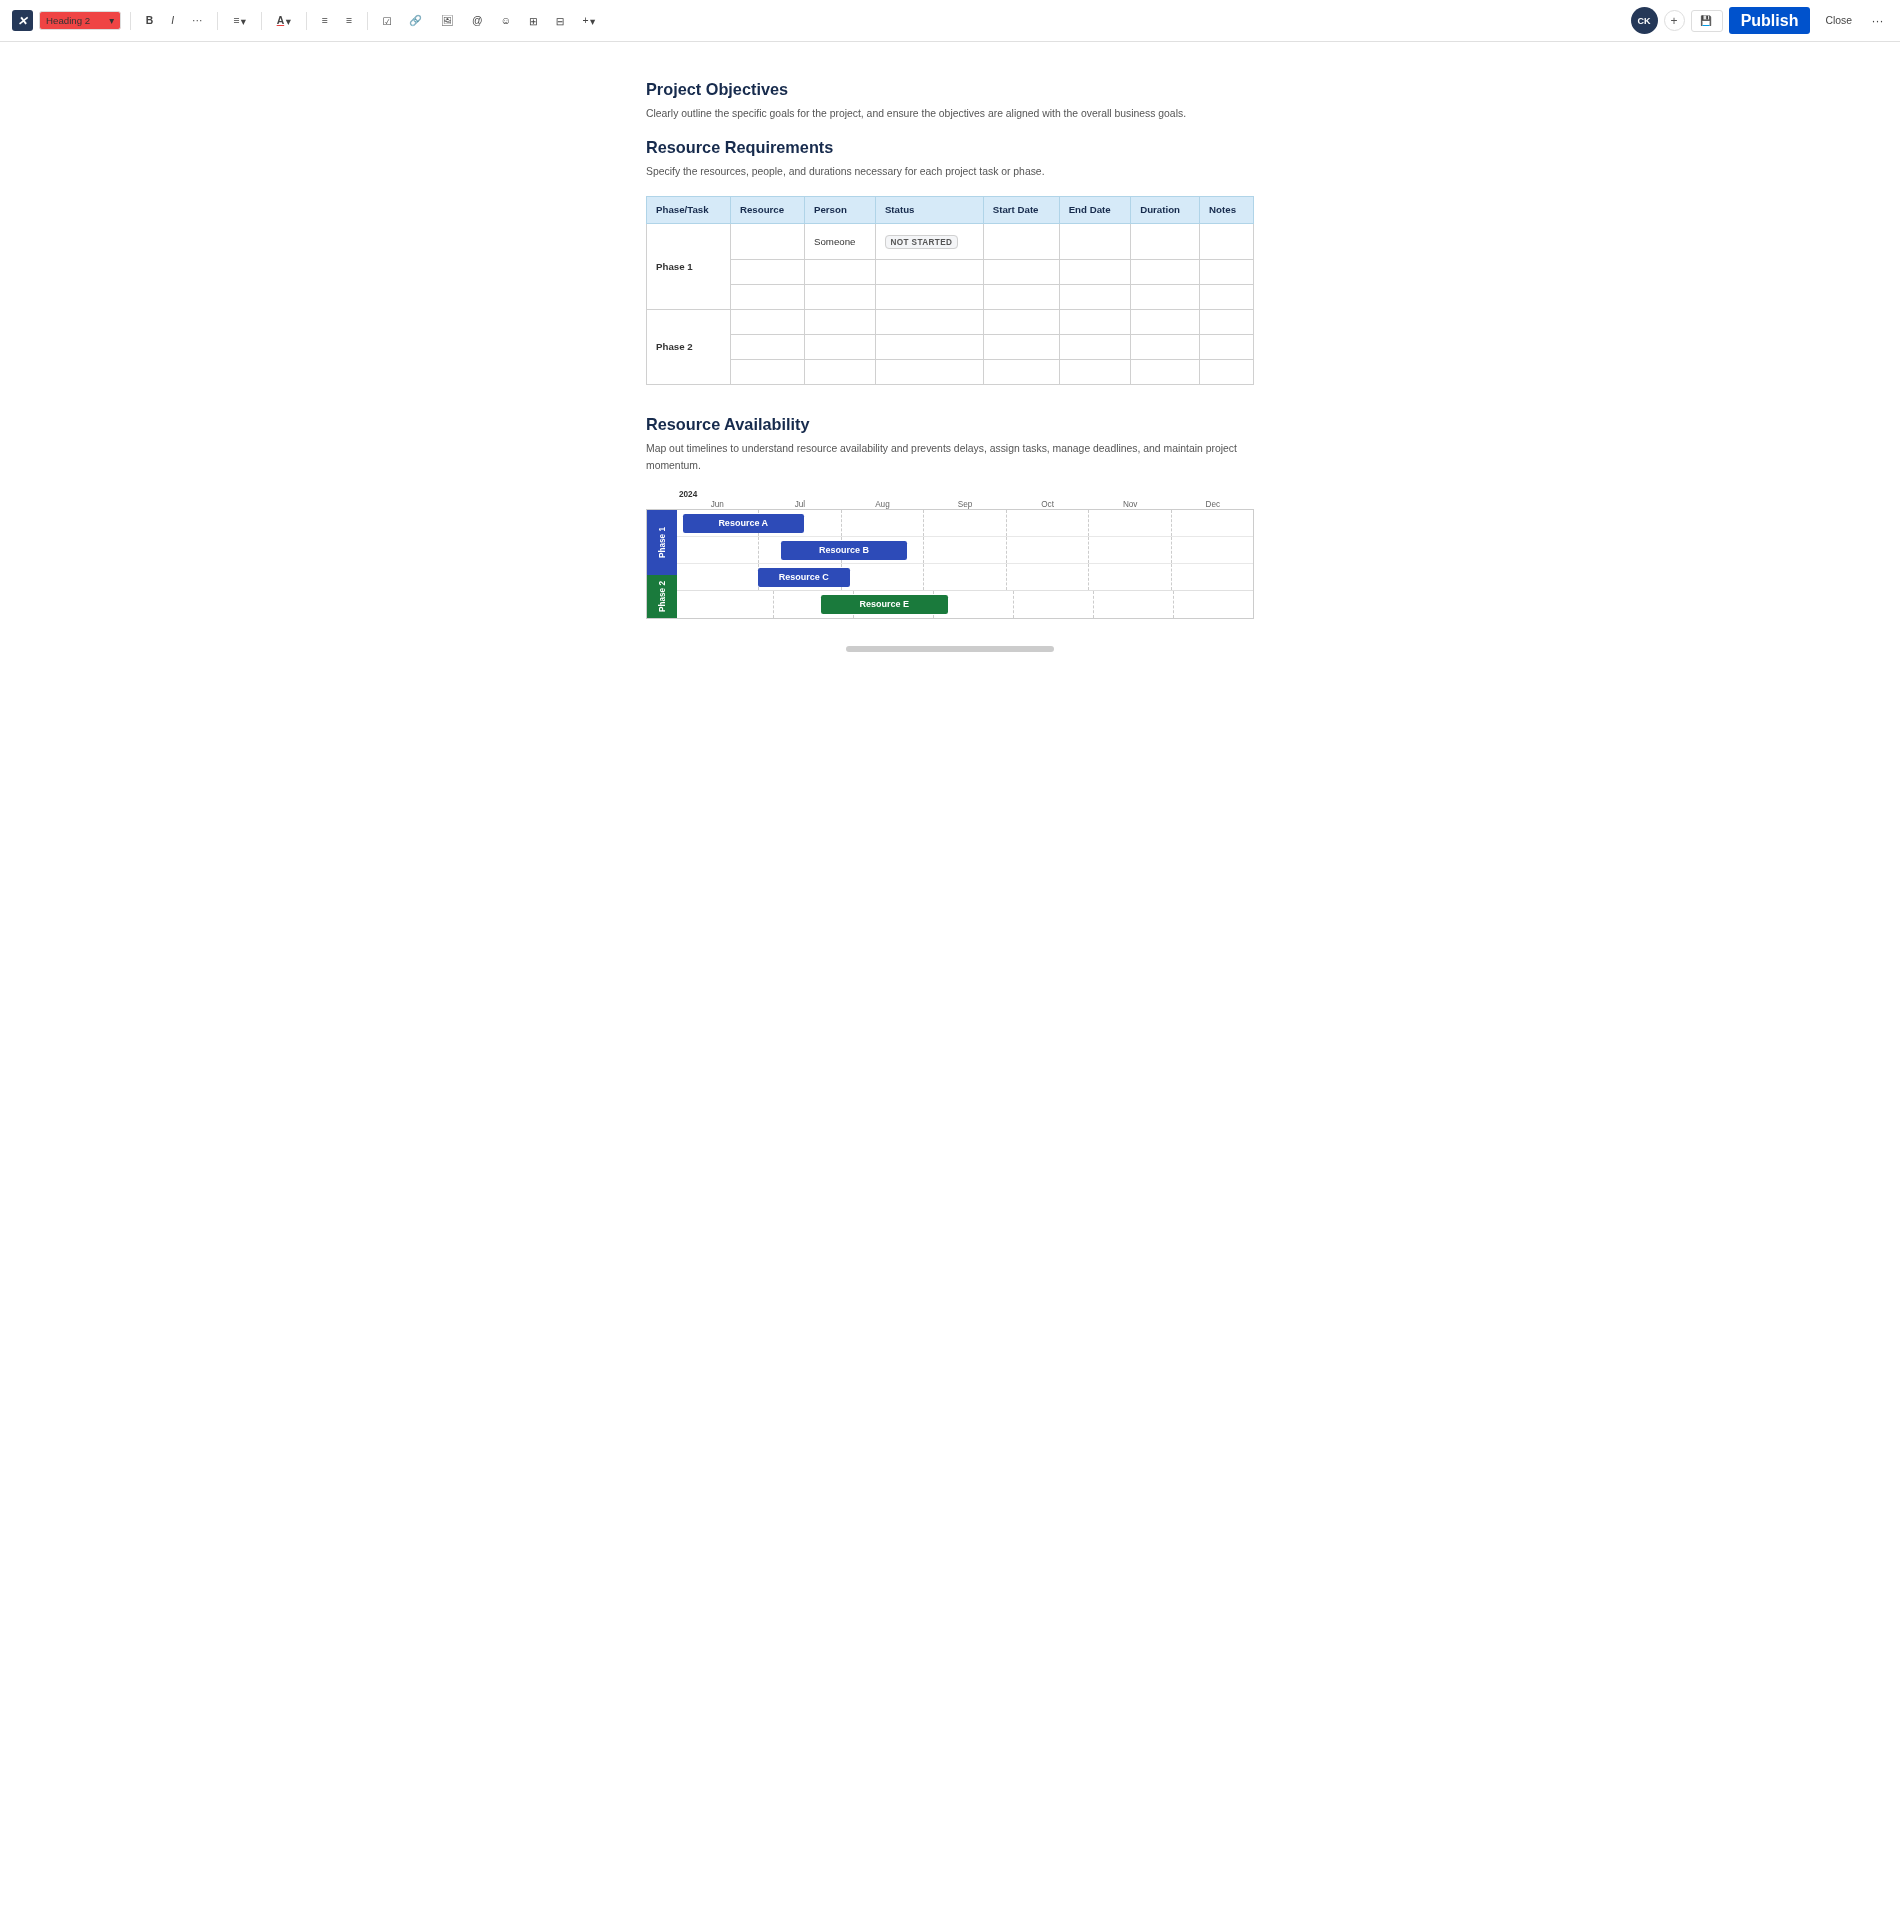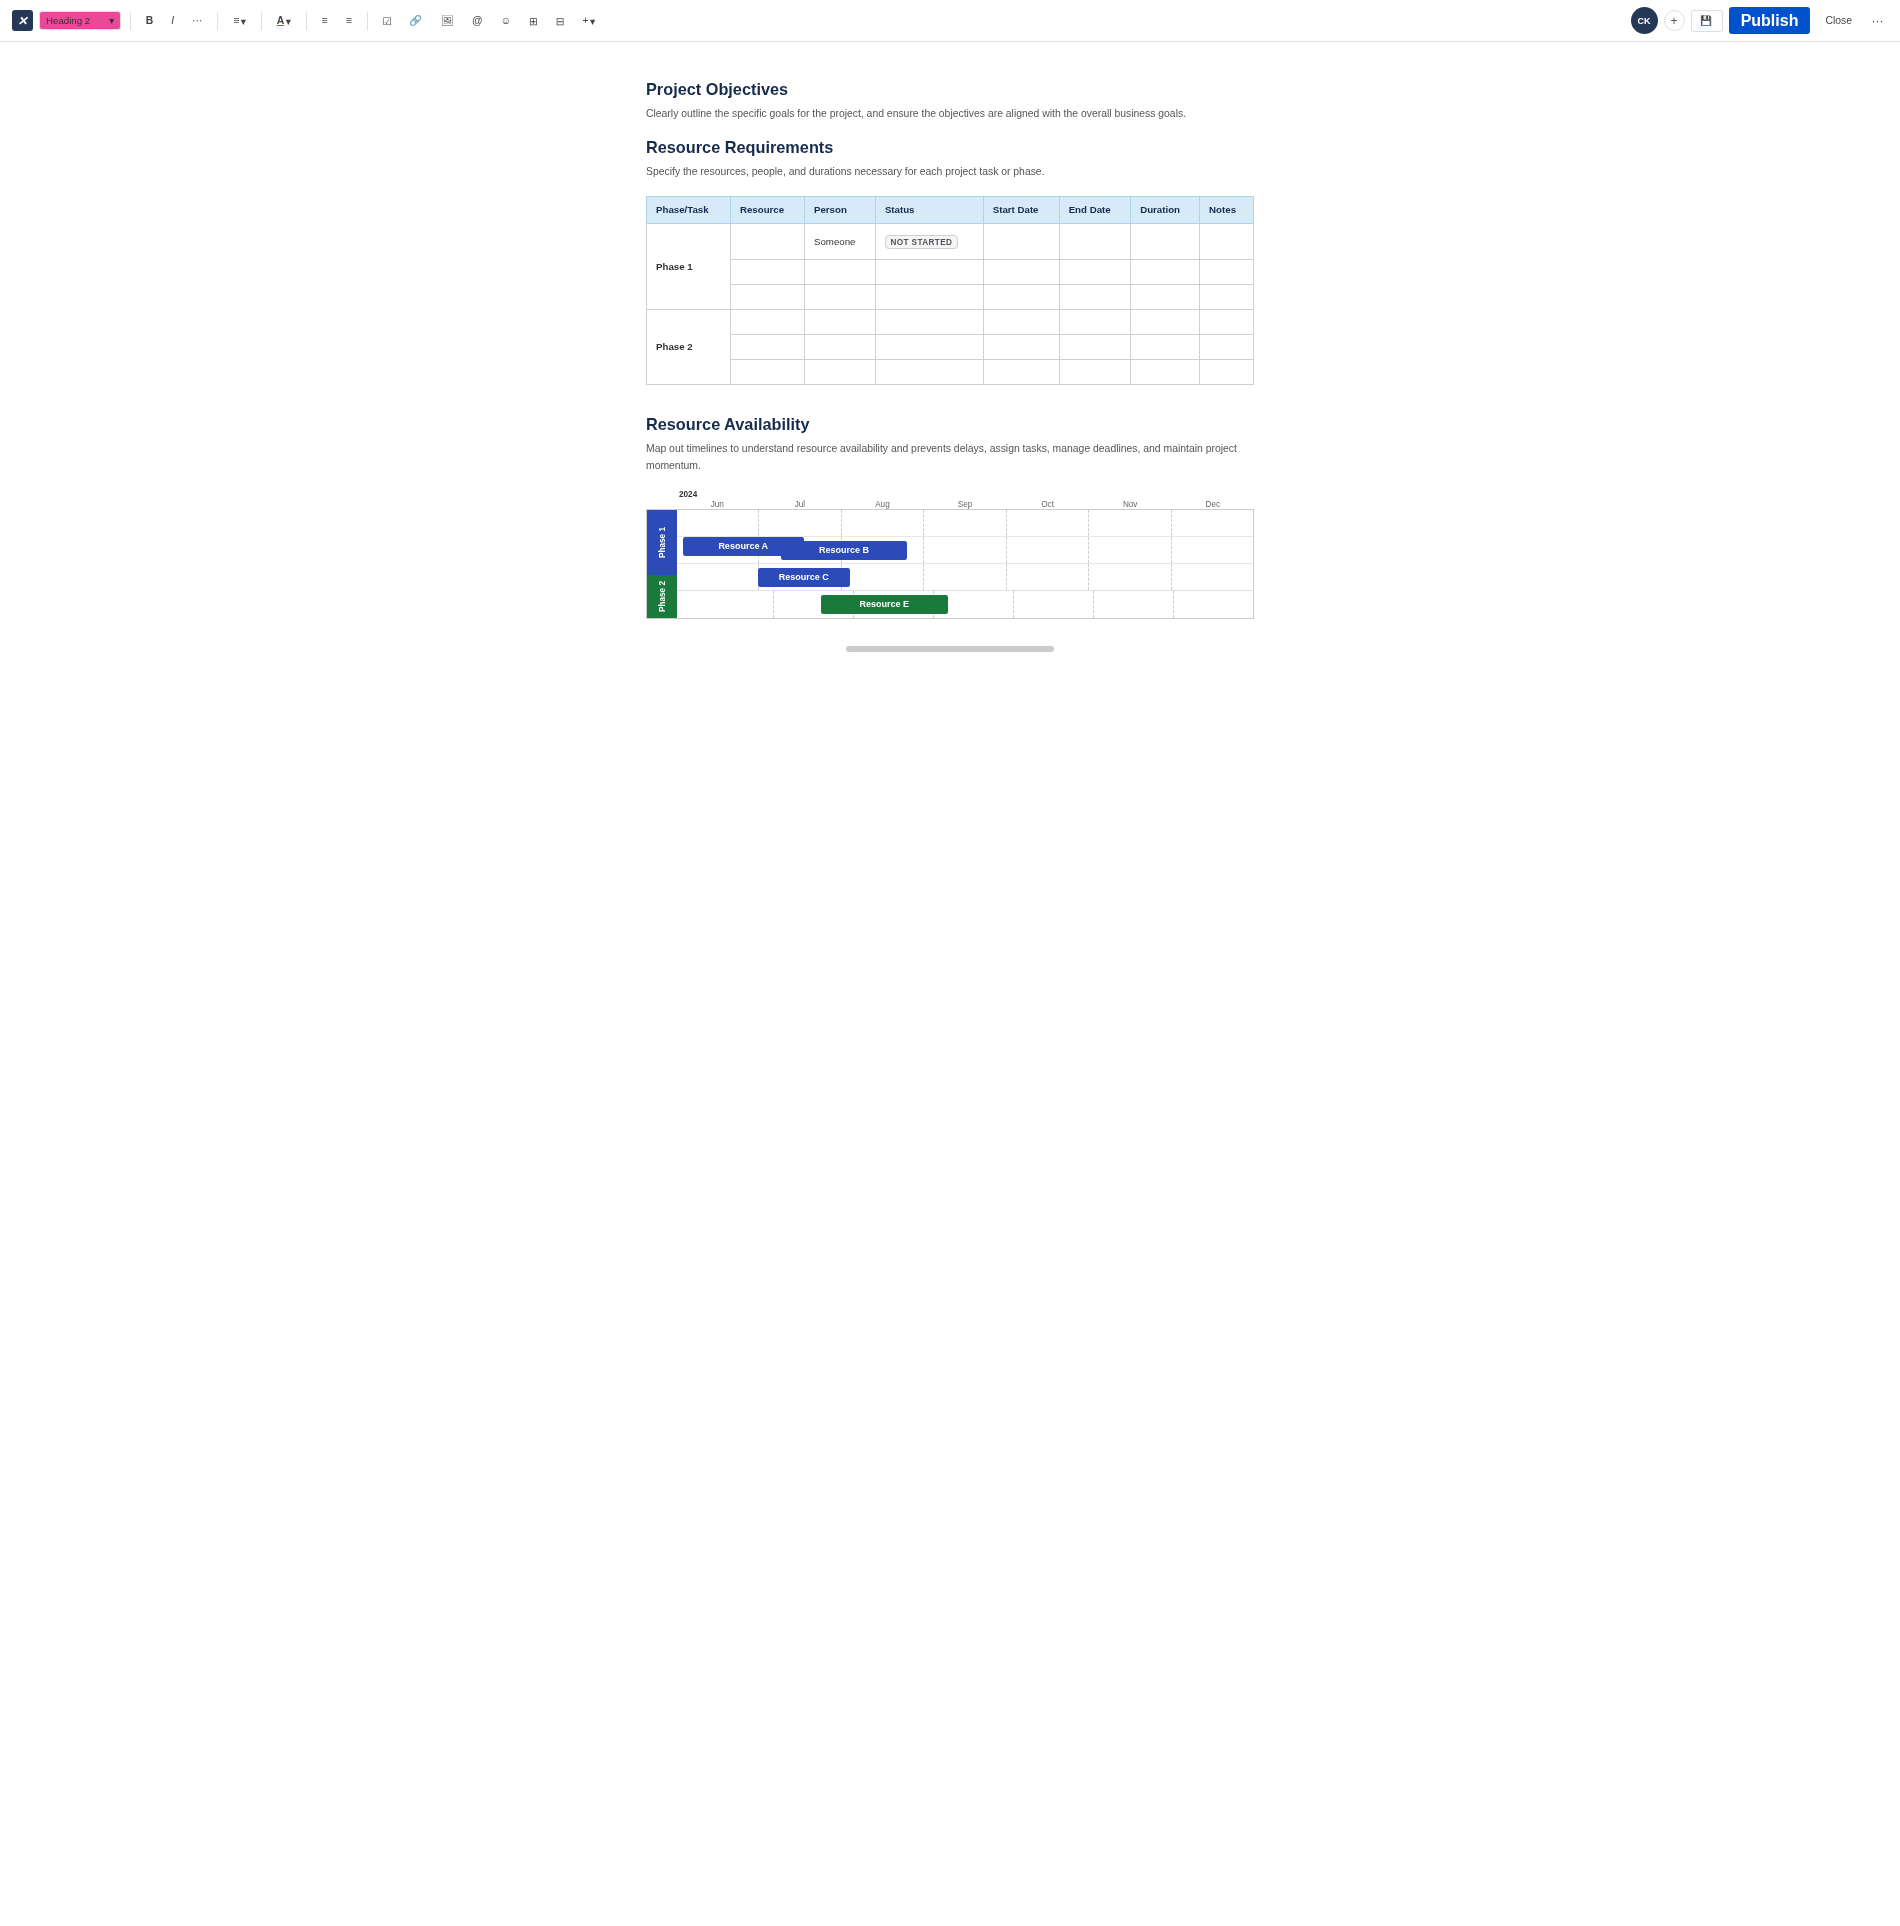--- a/index.html
+++ b/index.html
@@ -14,21 +14,21 @@
     }
     .logo-x {
       width: 21px; height: 21px;
       background: #253858; border-radius: 3px;
       display: flex; align-items: center; justify-content: center;
       color: #fff; font-weight: bold; font-size: 12px; font-style: italic;
     }
     .heading-select {
       display: flex; align-items: center; gap: 12px;
       padding: 3px 6px; border: 0.7px solid #ddd; border-radius: 3px;
-      cursor: pointer; font-size: 9.7px; background: #ec4899;
+      cursor: pointer; font-size: 9.7px; background: #ef4444;
       min-width: 82px; justify-content: space-between;
     }
     .toolbar-divider { width: 0.7px; height: 18px; background: #e0e0e0; margin: 0 3px; }
     .toolbar-btn {
       padding: 3px 6px; border: none; background: none;
       cursor: pointer; font-size: 10.4px; color: #444;
       border-radius: 3px; display: flex; align-items: center; gap: 1.5px;
     }
     .toolbar-btn.bold { font-weight: bold; }
     .toolbar-btn.italic { font-style: italic; }
@@ -337,21 +337,21 @@
 
           <div style="display:flex; height:27px; border-bottom:0.7px solid #e8e8e8; position:relative;">
             <div style="flex:1; border-right:0.7px dashed #ccc;"></div>
             <div style="flex:1; border-right:0.7px dashed #ccc;"></div>
             <div style="flex:1; border-right:0.7px dashed #ccc;"></div>
             <div style="flex:1; border-right:0.7px dashed #ccc;"></div>
             <div style="flex:1; border-right:0.7px dashed #ccc;"></div>
             <div style="flex:1; border-right:0.7px dashed #ccc;"></div>
             <div style="flex:1;"></div>
 
-            <div class="gantt-bar bar-blue" style="left:1%; width:21%;margin-top:23px;">
+            <div class="gantt-bar bar-blue" style="left:1%; width:21%;">
               <span>Resource A</span>
             </div>
           </div>
           <div style="display:flex; height:27px; border-bottom:0.7px solid #e8e8e8; position:relative;">
             <div style="flex:1; border-right:0.7px dashed #ccc;"></div>
             <div style="flex:1; border-right:0.7px dashed #ccc;"></div>
             <div style="flex:1; border-right:0.7px dashed #ccc;"></div>
             <div style="flex:1; border-right:0.7px dashed #ccc;"></div>
             <div style="flex:1; border-right:0.7px dashed #ccc;"></div>
             <div style="flex:1; border-right:0.7px dashed #ccc;"></div>

